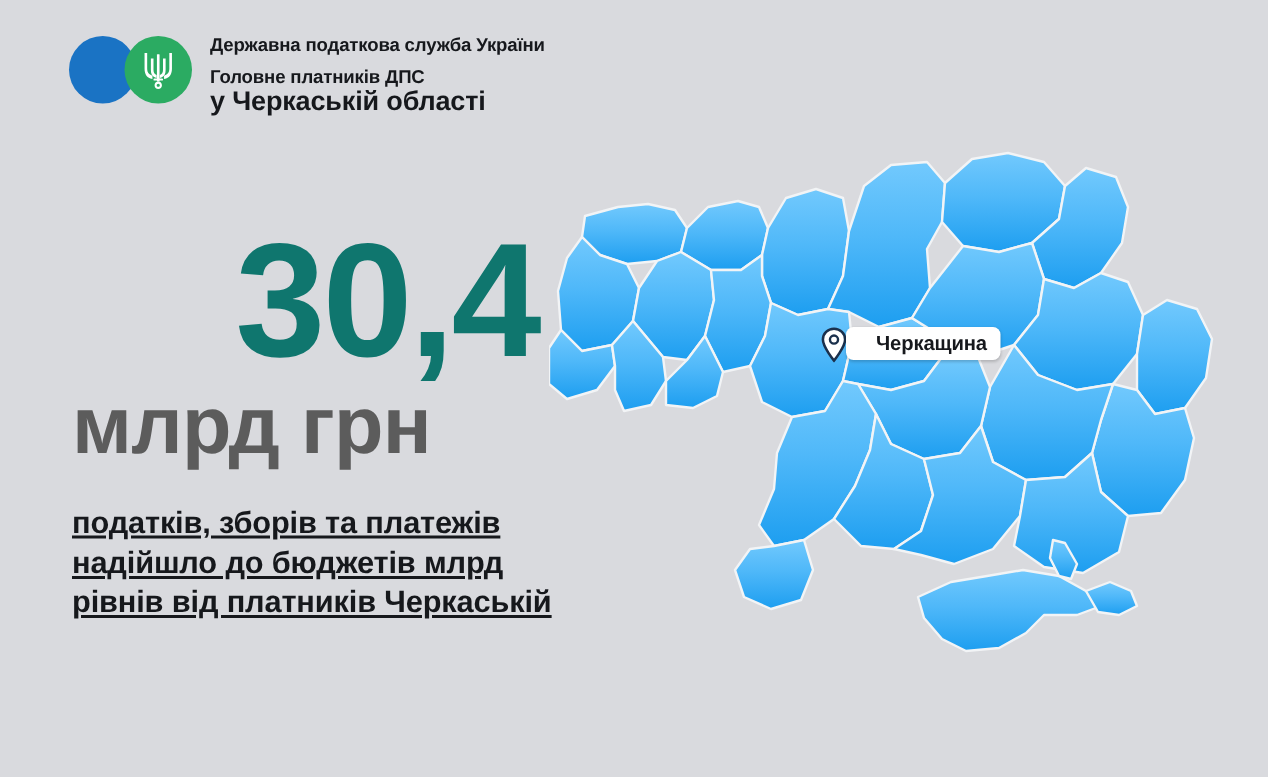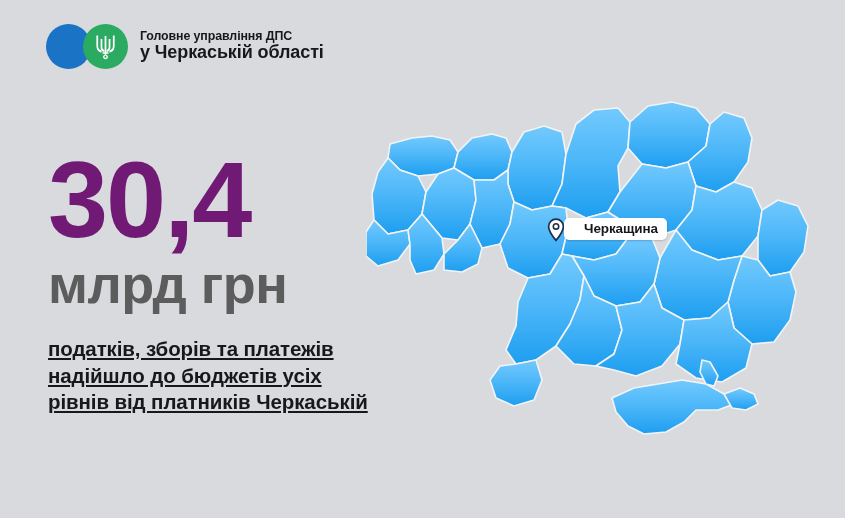--- a/index.html
+++ b/index.html
@@ -86,23 +86,24 @@
   
   .figure-block {
     position: absolute;
     left: 48px;
     top: 150px;
     width: 420px;
   }
   .figure-value {
     font-size: 108px;
     font-weight: bold;
-    color: #701a75;
+    color: #0f766e;
     line-height: 0.92;
     letter-spacing: -2px;
+    text-align: center;
   }
   .figure-unit {
     font-size: 54px;
     font-weight: bold;
     color: #5c5c5c;
     line-height: 1.0;
     letter-spacing: -0.5px;
     margin-top: 8px;
   }
 
@@ -171,33 +172,34 @@
           <path d="M58 4 h-5 v30 c0 6 -3 10 -8 12 l-2 1 v6 l4 -1 C55 49 58 42 58 33 Z"></path>
           <path d="M18 14 h5 v22 c0 5 2 8 6 9.5 v5.5 l-3 -0.8 C20 48 18 43 18 36 Z"></path>
           <path d="M46 14 h-5 v22 c0 5 -2 8 -6 9.5 v5.5 l3 -0.8 C44 48 46 43 46 36 Z"></path>
           <rect x="23" y="52" width="18" height="4" rx="1.6"></rect>
           <path d="M32 58 c-4 0 -7 3 -7 7 c0 4 3 7 7 7 c4 0 7 -3 7 -7 c0 -4 -3 -7 -7 -7 Z M32 62 c1.8 0 3 1.4 3 3 c0 1.7 -1.2 3 -3 3 c-1.8 0 -3 -1.3 -3 -3 c0 -1.6 1.2 -3 3 -3 Z"></path>
         </g>
       </svg>
     </div>
   </div>
   <div class="header-text">
-    <div class="org-line2">Головне управління ДПС</div>
+    <div class="org-line1">Державна податкова служба України</div>
+    <div class="org-line2">Головне платників ДПС</div>
     <div class="org-line3">у Черкаській області</div>
   </div>
 </div>
 
 <div class="figure-block">
   <div class="figure-value">30,4</div>
   <div class="figure-unit">млрд грн</div>
 </div>
 
 <div class="description">
   <div>податків, зборів та платежів</div>
-  <div>надійшло до бюджетів усіх</div>
+  <div>надійшло до бюджетів млрд</div>
   <div>рівнів від платників Черкаській</div>
 </div>
 
 <div class="map-wrap">
   <svg class="map-svg" viewBox="0 0 486 360" aria-hidden="true">
     <defs>
       <linearGradient id="mapGrad" x1="0" y1="0" x2="0" y2="1">
         <stop offset="0%" stop-color="#72c9fd"></stop>
         <stop offset="45%" stop-color="#4fb8f9"></stop>
         <stop offset="100%" stop-color="#1d9ef0"></stop>

